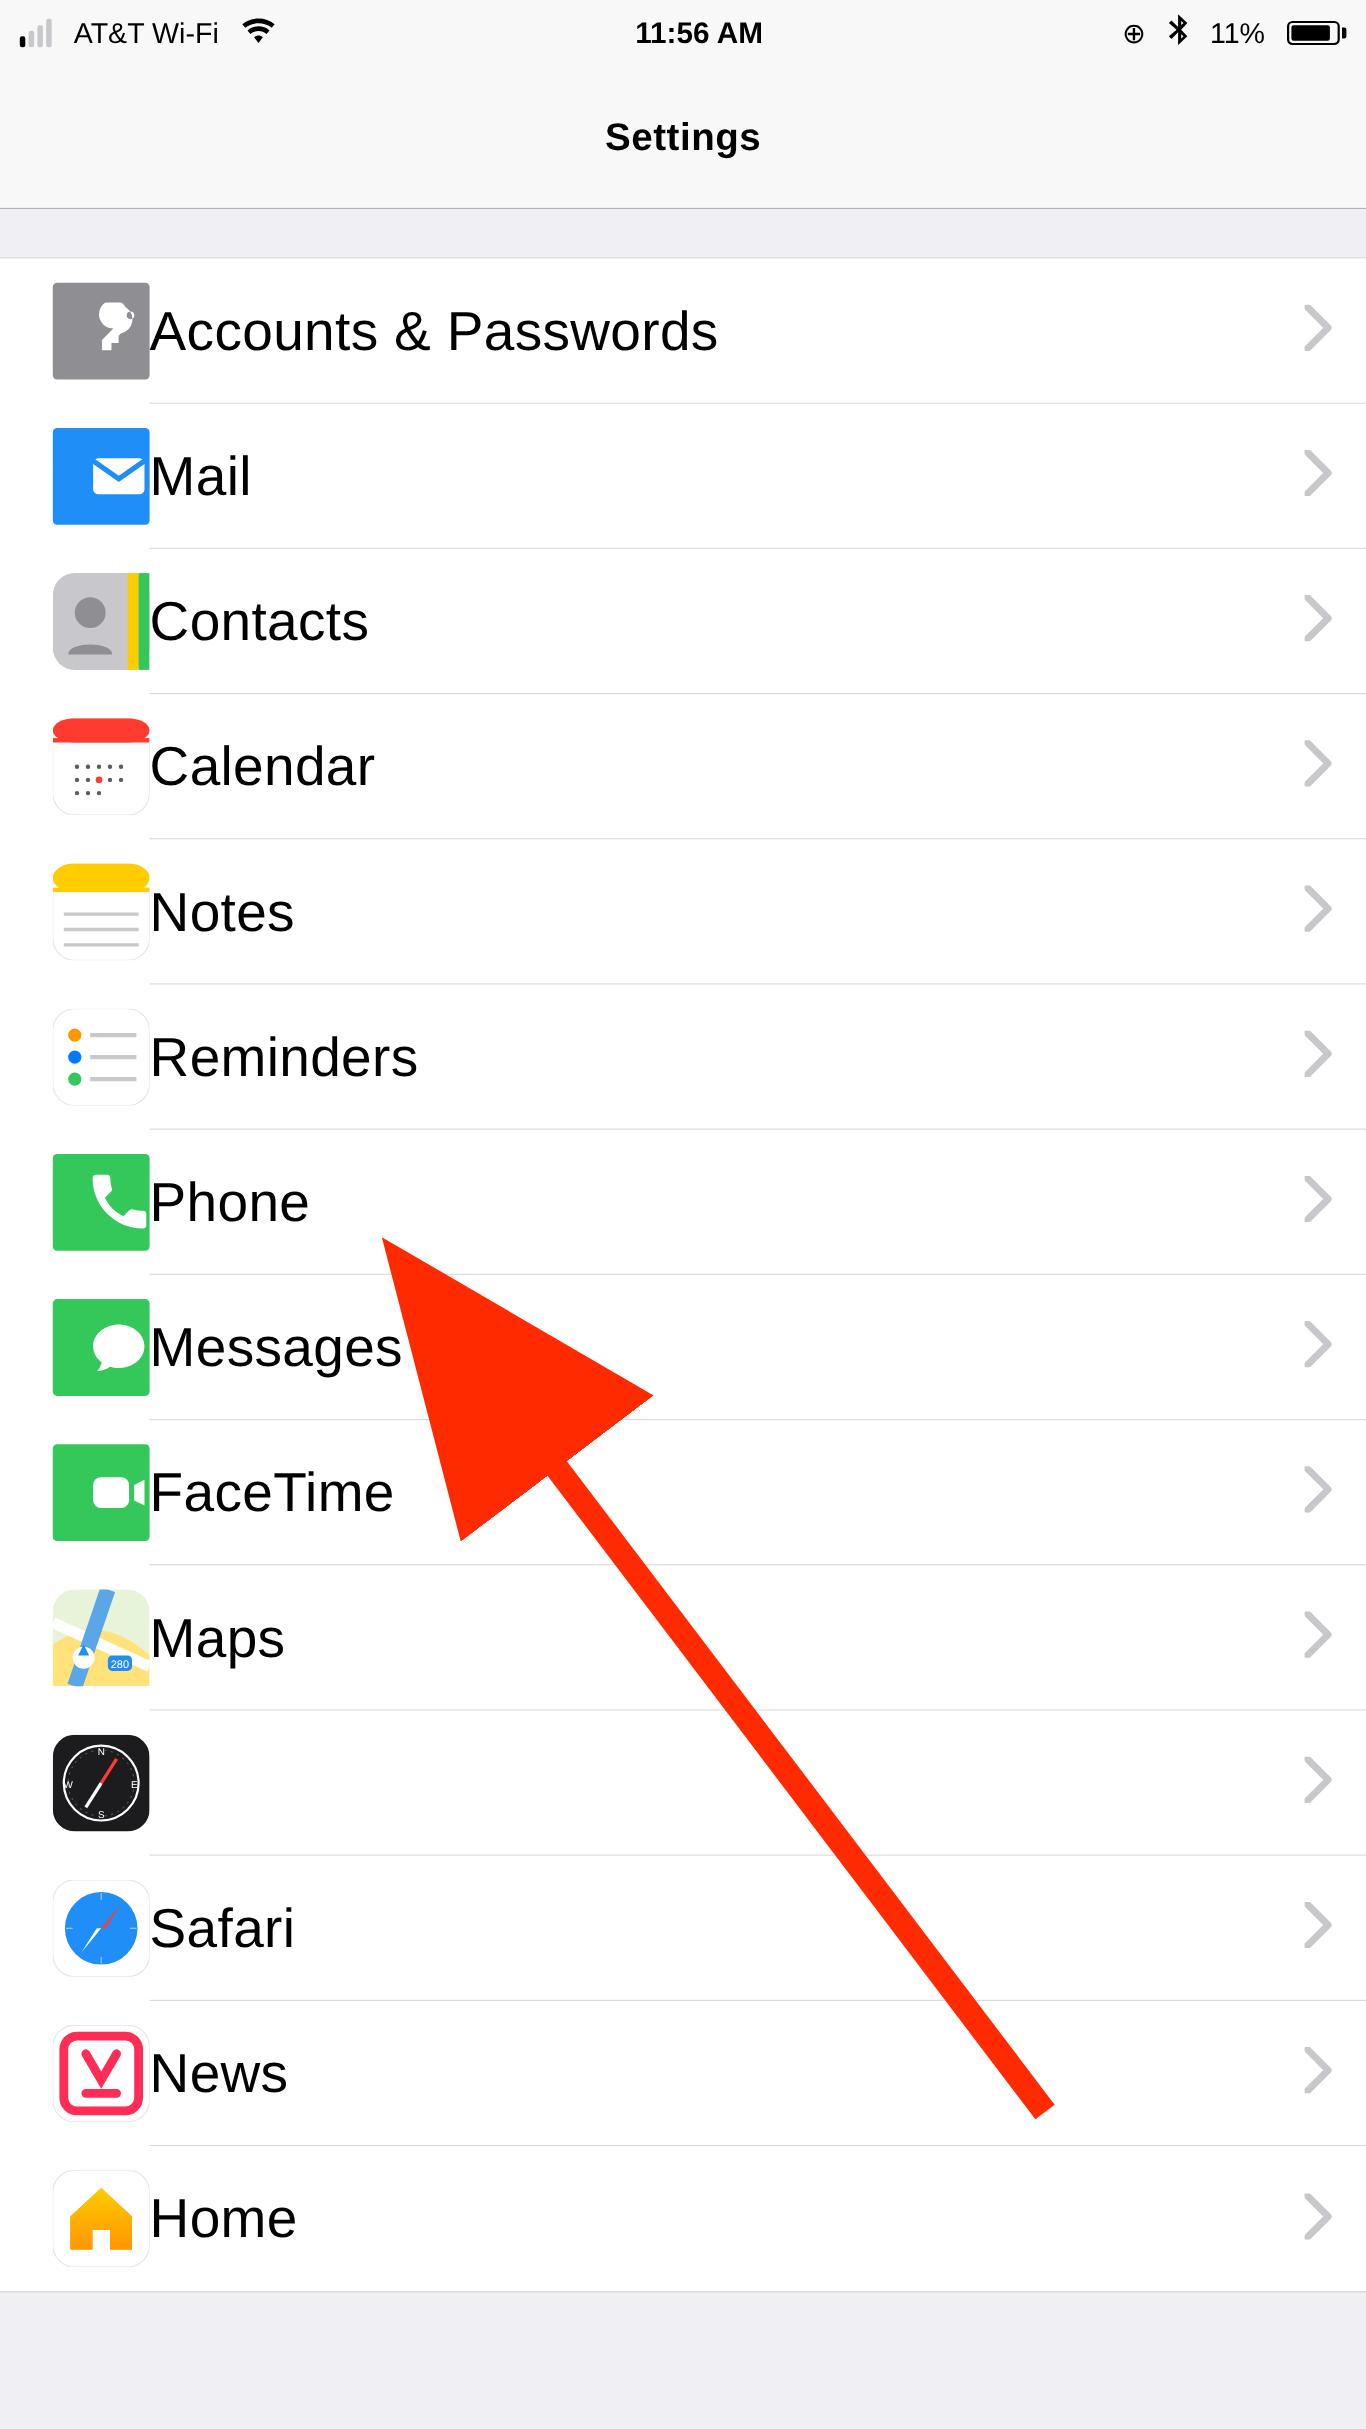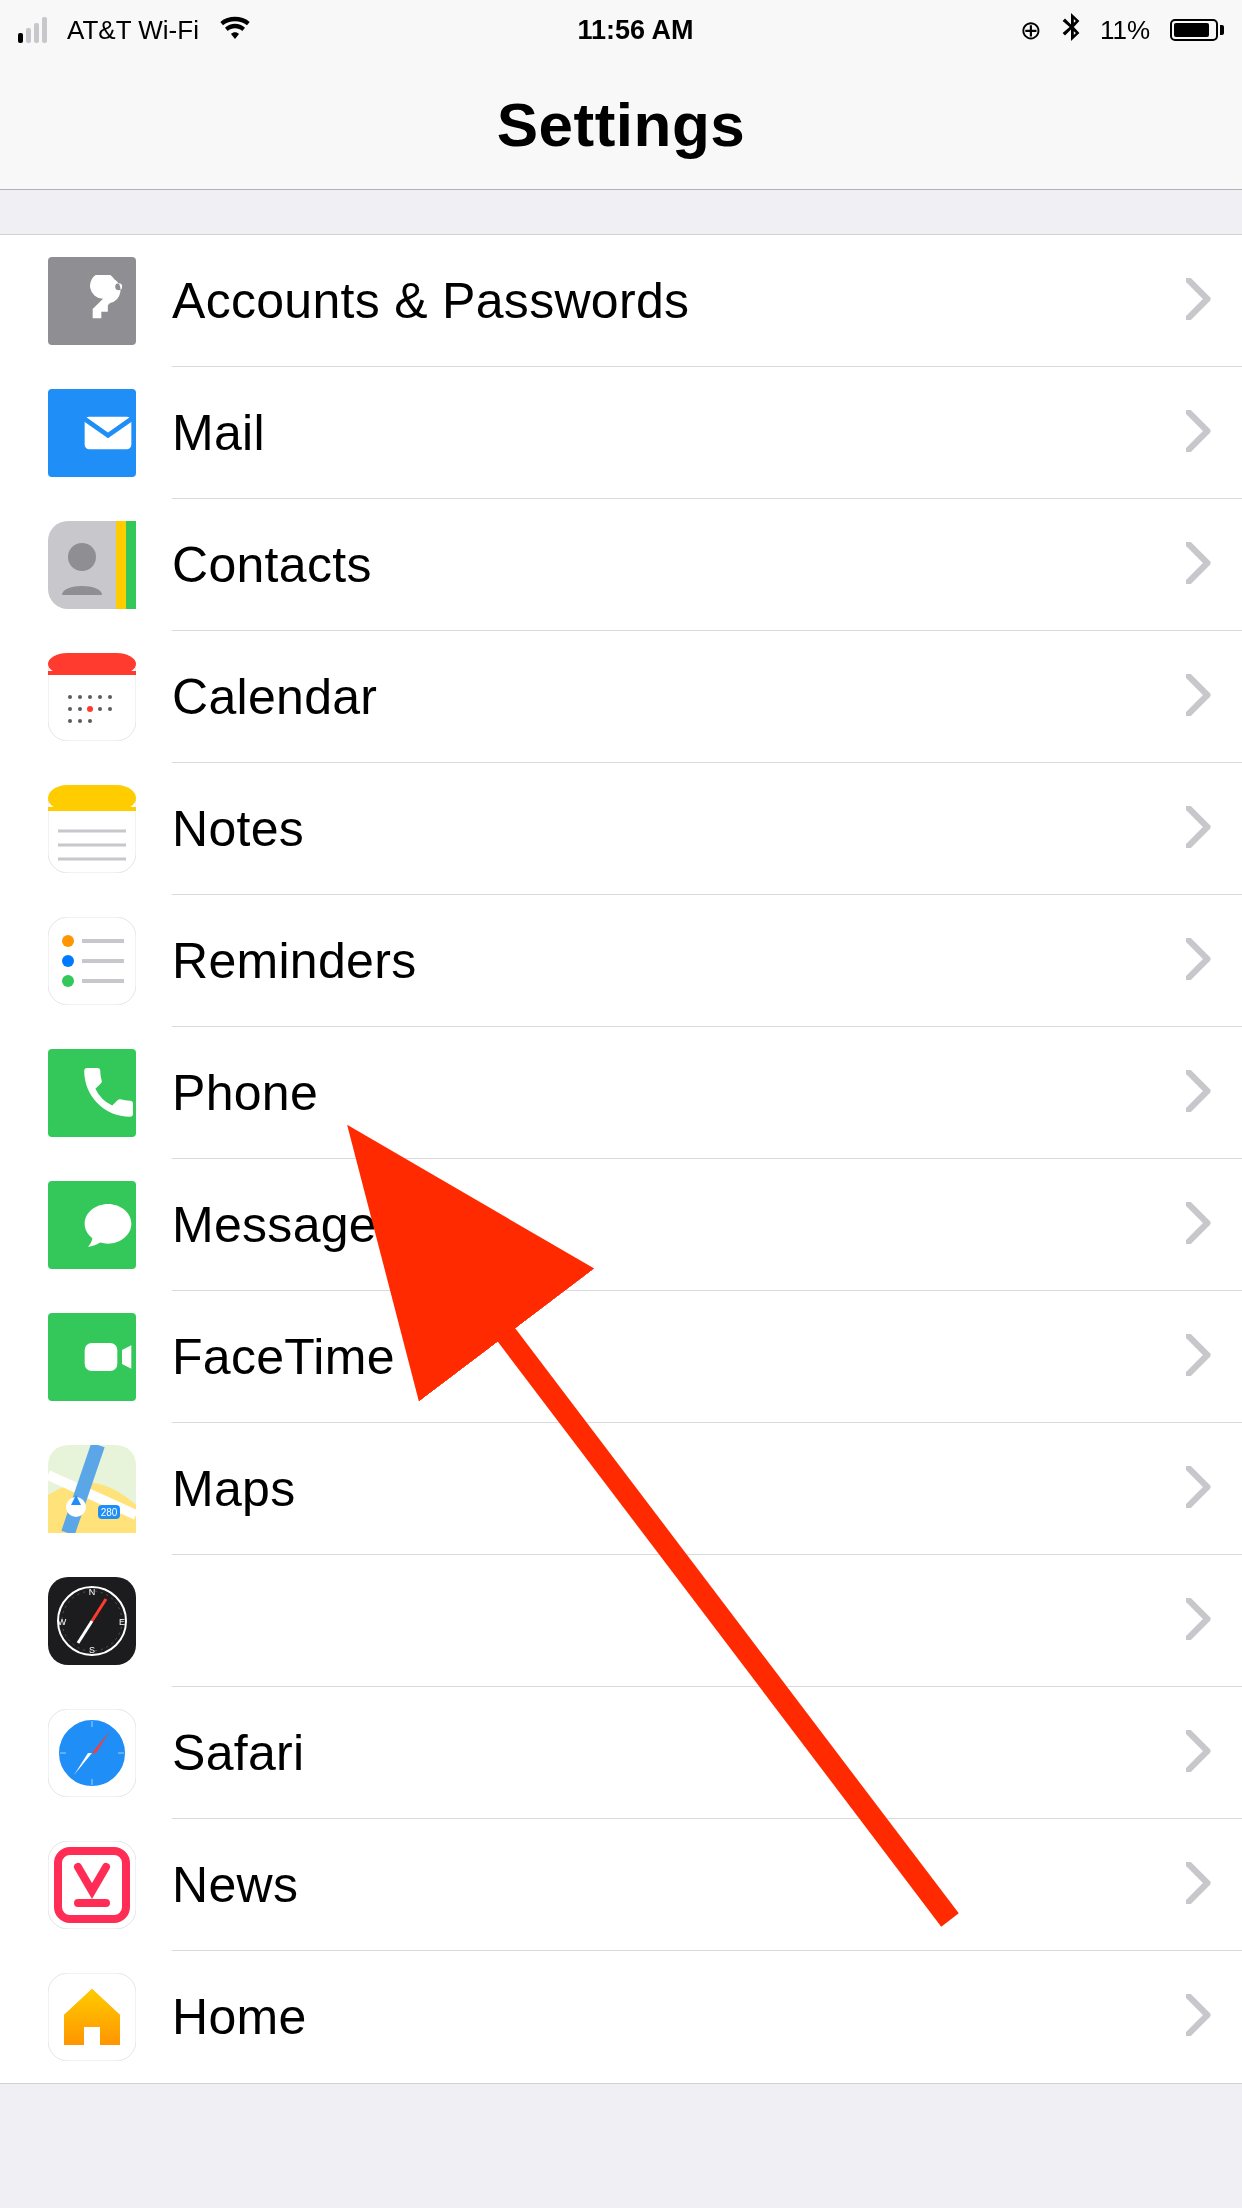--- a/index.html
+++ b/index.html
@@ -70,21 +70,21 @@
   
   .nav-bar {
     height: 130px;
     background: #f8f8f8;
     border-bottom: 1px solid #b2b2b5;
     display:flex;
     align-items:center;
     justify-content:center;
   }
   .nav-title {
-    font-size: 62px;
+    font-size: 35px;
     font-weight: 700;
     letter-spacing: 0.5px;
     color:#000;
   }
 
   .spacer {
     height: 45px;
     background:#efeff4;
     border-bottom:1px solid #d1d1d6;
   }
@@ -104,21 +104,20 @@
     width:88px; height:88px;
     border-radius:4px;
     display:flex; align-items:center; justify-content:flex-end;
     flex-shrink:0;
   }
   .row .label-area {
     flex:1;
     height:100%;
     display:flex;
     align-items:center;
-    margin-left:36px;
     border-bottom:1px solid #d9d9dc;
     padding-right: 30px;
   }
   .row:last-child .label-area { border-bottom: none; }
   .row .label {
     font-size: 50px;
     color:#000;
     letter-spacing:0.3px;
   }
   .chevron {

